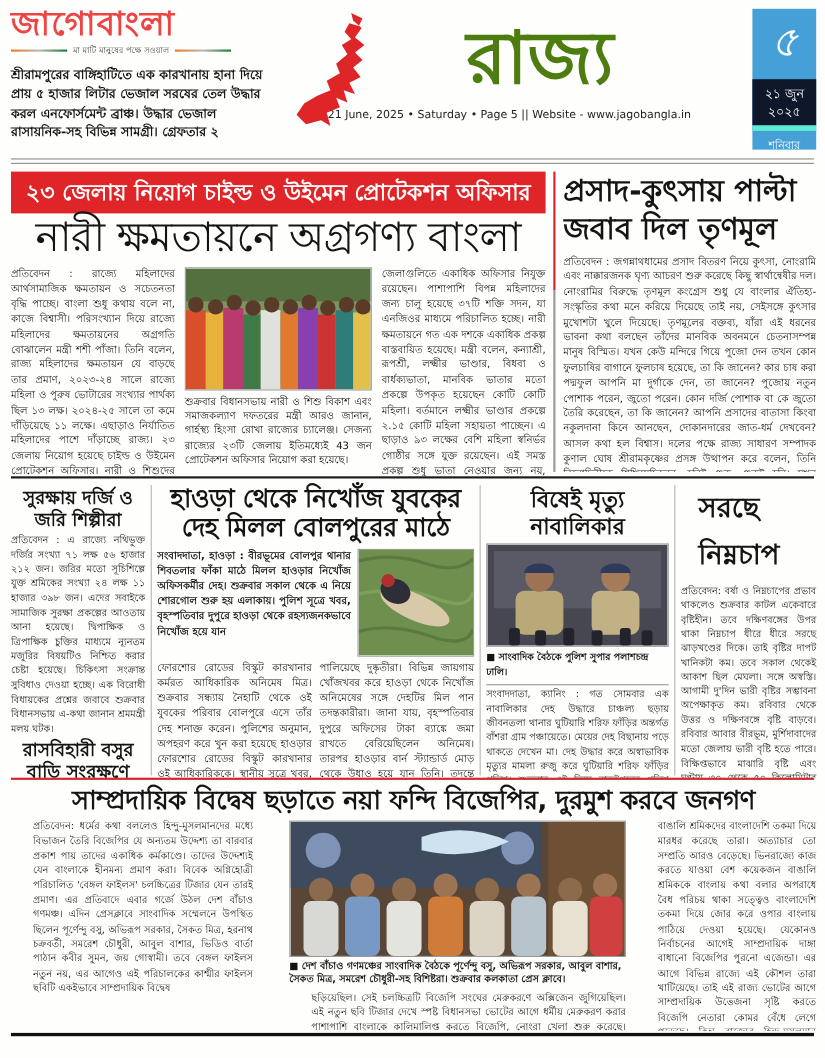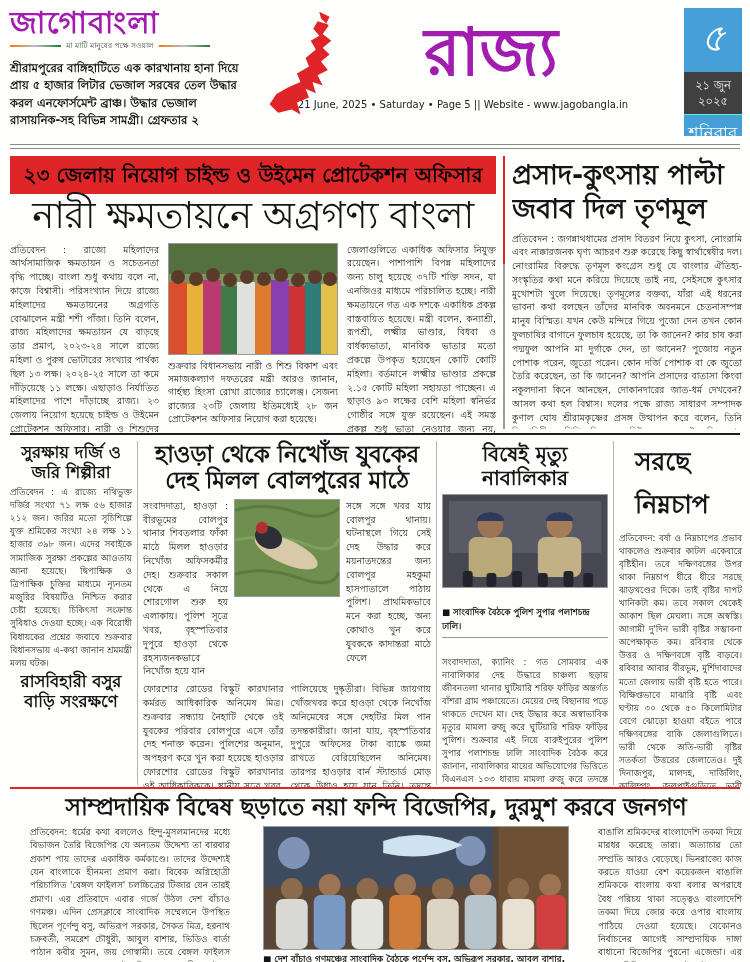--- a/index.html
+++ b/index.html
@@ -1,68 +1,68 @@
 <!DOCTYPE html>
 <html lang="bn"><head>
 <meta charset="utf-8">
 <style>
   html,body{margin:0;padding:0;}
   body{font-family:"DejaVu Sans","Liberation Sans",sans-serif;background:#e8e8e4;}
   .page{width:750px;height:962px;background:#fefefc;margin:0 auto;position:relative;overflow:hidden;color:#141414;}
   
   .hdr{display:flex;padding:8px 8px 0 10px;height:140px;box-sizing:border-box;}
   .h-left{width:238px;}
-  .logo{color:#a21caf;font-size:30px;font-weight:800;letter-spacing:1px;line-height:1;}
+  .logo{color:#ef4444;font-size:30px;font-weight:800;letter-spacing:1px;line-height:1;}
   .tagline{display:flex;align-items:center;gap:5px;font-size:7.5px;color:#444;margin:2px 0 8px;width:200px;}
   .tagline::before,.tagline::after{content:"";flex:1;height:2px;background:linear-gradient(90deg,#f07c22,#bbb,#1d7a34);}
   .brief{font-size:11.5px;font-weight:700;line-height:1.5;text-align:left;}
   .h-center{flex:1;position:relative;text-align:center;}
   .wb-map{position:absolute;left:18px;top:2px;width:86px;height:108px;}
-  .section-title{font-size:66px;font-weight:800;color:#a21caf;line-height:1.35;margin-left:56px;font-family:"DejaVu Serif","Liberation Serif",serif;}
+  .section-title{font-size:66px;font-weight:800;color:#4d7c0f;line-height:1.35;margin-left:56px;font-family:"DejaVu Serif","Liberation Serif",serif;}
   .dateline{font-size:10px;color:#222;margin-top:2px;white-space:nowrap;}
   .h-right{width:58px;margin-left:6px;}
   .datebox{background:#45a0d8;height:128px;display:flex;flex-direction:column;color:#fff;text-align:center;}
   .pgnum{flex:1;display:flex;align-items:center;justify-content:center;font-size:38px;font-family:"DejaVu Serif","Liberation Serif",serif;font-style:italic;}
-  .dbn{background:#404040;font-size:11.5px;padding:5px 2px;line-height:1.4;}
-  .wday{font-size:17px;padding:5px 0 6px;border-top:1px solid #5eead4;}
+  .dbn{background:#0f172a;font-size:11.5px;padding:5px 2px;line-height:1.4;}
+  .wday{font-size:10px;padding:5px 0 6px;border-top:5px solid #5eead4;}
   .hrule-double{height:3px;border-top:1px solid #8a8a8a;border-bottom:1px solid #8a8a8a;margin:4px 10px 0;}
   
   .top{display:flex;padding:7px 8px 4px 10px;height:284px;box-sizing:border-box;overflow:hidden;}
   .lead{width:486px;}
-  .kicker{background:#e02529;color:#000000;font-size:20px;font-weight:800;text-align:center;padding:7px 4px;line-height:1.2;}
+  .kicker{background:#e02529;color:#ffffff;font-size:20px;font-weight:800;text-align:center;padding:7px 4px;line-height:1.2;}
   .lead-hl{font-size:37px;font-weight:400;text-align:center;line-height:1.1;margin:2px 0 6px;letter-spacing:-.5px;}
   .lead-cols{display:flex;gap:9px;}
   .bodytxt{font-size:9.2px;line-height:1.5;text-align:justify;color:#1b1b1b;}
   .lc1{flex:1;}
   .lcm{width:170px;flex:none;}
   .photo{border:1px solid #999;overflow:hidden;}
   .lead-photo{height:110px;}
   .photo-note{font-size:9.2px;line-height:1.45;text-align:justify;margin-top:4px;}
   .lc2{flex:1;}
   .vdiv{width:2px;background:linear-gradient(#e02529 0 108px,#9a9a9a 108px);margin:0 7px;}
   .tmc{flex:1;overflow:hidden;}
   .tmc-hl{font-size:27px;font-weight:700;line-height:1.25;margin:2px 0 6px;}
   .hrule-black{height:2px;background:#1c1c1c;margin:0 10px;}
   
-  .mid{display:flex;padding:6px 8px 2px 10px;height:352px;box-sizing:border-box;overflow:hidden;}
+  .mid{display:flex;padding:6px 8px 2px 10px;height:272px;box-sizing:border-box;overflow:hidden;}
   .vline{width:1px;background:#b5b5b5;margin:0 5px;}
   .m1{width:122px;}
   .sm-hl{font-size:16.5px;font-weight:700;text-align:center;line-height:1.2;margin:2px 0 3px;}
   .m1 .bodytxt{font-size:8.8px;}
   .m2{width:288px;}
   .how-hl{font-size:23px;font-weight:800;text-align:center;line-height:1.15;margin-bottom:5px;letter-spacing:-.3px;}
-  .how-top{display:flex;gap:6px;}
+  .how-top{display:flex;gap:6px;font-weight:bold;}
   .how-top .bodytxt{flex:1;}
   .how-photo{width:104px;height:96px;flex:none;}
   .how-bot{display:flex;gap:7px;margin-top:4px;}
   .how-bot .bodytxt{flex:1;}
   .m3{width:166px;}
   .can-hl{font-size:20px;font-weight:700;text-align:center;line-height:1.2;margin:1px 0 4px;}
   .can-photo{height:92px;}
-  .can-cap{font-size:8.6px;font-weight:700;margin:18px 0;border-bottom:1px solid #999;padding-bottom:3px;}
+  .can-cap{font-size:8.6px;font-weight:700;margin:3px 0;border-bottom:1px solid #999;padding-bottom:3px;}
   .m3 .bodytxt,.m4 .bodytxt{font-size:8.7px;}
   .m4{flex:1;}
   .wx-hl{font-size:25px;font-weight:800;margin:1px 16px 4px;}
   .hrule-red{height:2px;background:#d8262c;margin:0 10px;}
   
   .bot{padding:4px 8px 0 10px;height:228px;box-sizing:border-box;overflow:hidden;}
   .bot-hl{font-size:23.5px;font-weight:800;text-align:center;line-height:1.15;margin:1px 0 5px;letter-spacing:-.3px;}
   .bot-cols{display:flex;gap:9px;}
   .b1{width:200px;}
   .b2{width:306px;flex:none;padding-left:24px;}
@@ -132,21 +132,21 @@
                 <circle cx="61" cy="36" r="7"></circle>
                   <circle cx="78" cy="33" r="7"></circle>
                   <circle cx="95" cy="35" r="7"></circle>
                 <circle cx="112" cy="31" r="7"></circle>
                   <circle cx="129" cy="36" r="7"></circle>
                   <circle cx="146" cy="33" r="7"></circle>
                   <circle cx="161" cy="35" r="7"></circle>
               </g>
             </svg>
           </div>
-          <div class="photo-note">শুক্রবার বিধানসভায় নারী ও শিশু বিকাশ এবং সমাজকল্যাণ দফতরের মন্ত্রী আরও জানান, গার্হস্থ্য হিংসা রোখা রাজ্যের চ্যালেঞ্জ। সেজন্য রাজ্যের ২৩টি জেলায় ইতিমধ্যেই ২৮ জন প্রোটেকশন অফিসার নিয়োগ করা হয়েছে।</div>
+          <div class="photo-note">শুক্রবার বিধানসভায় নারী ও শিশু বিকাশ এবং সমাজকল্যাণ দফতরের মন্ত্রী আরও জানান, গার্হস্থ্য হিংসা রোখা রাজ্যের চ্যালেঞ্জ। সেজন্য রাজ্যের ২৩টি জেলায় ইতিমধ্যেই 43 জন প্রোটেকশন অফিসার নিয়োগ করা হয়েছে।</div>
         </div>
         <div class="lc2 bodytxt">জেলাগুলিতে একাধিক অফিসার নিযুক্ত রয়েছেন। পাশাপাশি বিপন্ন মহিলাদের জন্য চালু হয়েছে ৩৭টি শক্তি সদন, যা এনজিওর মাধ্যমে পরিচালিত হচ্ছে। নারী ক্ষমতায়নে গত এক দশকে একাধিক প্রকল্প বাস্তবায়িত হয়েছে। মন্ত্রী বলেন, কন্যাশ্রী, রূপশ্রী, লক্ষ্মীর ভাণ্ডার, বিধবা ও বার্ধক্যভাতা, মানবিক ভাতার মতো প্রকল্পে উপকৃত হয়েছেন কোটি কোটি মহিলা। বর্তমানে লক্ষ্মীর ভাণ্ডার প্রকল্পে ২.১৫ কোটি মহিলা সহায়তা পাচ্ছেন। এ ছাড়াও ৯৩ লক্ষের বেশি মহিলা স্বনির্ভর গোষ্ঠীর সঙ্গে যুক্ত রয়েছেন। এই সমস্ত প্রকল্প শুধু ভাতা নেওয়ার জন্য নয়, নারীর সামাজিক মর্যাদা ও নিরাপত্তা নিশ্চিত করছে।</div>
       </div>
     </div>
     <div class="vdiv"></div>
     <div class="tmc">
       <div class="tmc-hl">প্রসাদ-কুৎসায় পাল্টা জবাব দিল তৃণমূল</div>
       <div class="bodytxt">প্রতিবেদন : জগন্নাথধামের প্রসাদ বিতরণ নিয়ে কুৎসা, নোংরামি এবং নাক্কারজনক ঘৃণ্য আচরণ শুরু করেছে কিছু স্বার্থান্বেষীর দল। নোংরামির বিরুদ্ধে তৃণমূল কংগ্রেস শুধু যে বাংলার ঐতিহ্য-সংস্কৃতির কথা মনে করিয়ে দিয়েছে তাই নয়, সেইসঙ্গে কুৎসার মুখোশটা খুলে দিয়েছে। তৃণমূলের বক্তব্য, যাঁরা এই ধরনের ভাবনা কথা বলছেন তাঁদের মানবিক অবনমনে চেতনাসম্পন্ন মানুষ বিস্মিত। যখন কেউ মন্দিরে গিয়ে পুজো দেন তখন কোন ফুলচাষির বাগানে ফুলচাষ হয়েছে, তা কি জানেন? কার চাষ করা পদ্মফুল আপনি মা দুর্গাকে দেন, তা জানেন? পুজোয় নতুন পোশাক পরেন, জুতো পরেন। কোন দর্জি পোশাক বা কে জুতো তৈরি করেছেন, তা কি জানেন? আপনি প্রসাদের বাতাসা কিংবা নকুলদানা কিনে আনছেন, দোকানদারের জাত-ধর্ম দেখবেন? আসল কথা হল বিশ্বাস। দলের পক্ষে রাজ্য সাধারণ সম্পাদক কুণাল ঘোষ শ্রীরামকৃষ্ণের প্রসঙ্গ উত্থাপন করে বলেন, তিনি বিনোদিনীকে শিখিয়েছিলেন, হরিই গুরু, গুরুই হরি। যখন আপনি গুরুকে সমর্পণ করছেন তখন তা আশীর্বাদের প্রসাদ হয়ে ফিরে আসছে। বিজেপির উচিত, শ্রীরামকৃষ্ণের এই বাণী সকলে উঠে অভ্যাস করা। রবীন্দ্রনাথ-নজরুল-বিবেকানন্দ-বিদ্যাসাগরের বাংলায় এই ধরনের ধর্মীয় কুচক্র মানুষ মেনে নেবেন না। ব্যালটেই জবাব দেবেন।</div>
     </div>
   </div>
@@ -176,21 +176,20 @@
             <path d="M0,10 Q30,2 60,12 T104,8" stroke="#5c7a40" stroke-width="3" fill="none"></path>
             <path d="M0,40 Q40,32 70,44 T104,38" stroke="#7da05c" stroke-width="3" fill="none"></path>
             <path d="M0,74 Q30,66 64,78 T104,72" stroke="#5c7a40" stroke-width="3" fill="none"></path>
             <g transform="rotate(24 52 50)">
               <ellipse cx="52" cy="52" rx="34" ry="12" fill="#d8c9a8"></ellipse>
               <ellipse cx="30" cy="46" rx="14" ry="11" fill="#2e2e38"></ellipse>
               <circle cx="20" cy="40" r="6" fill="#b03030"></circle>
             </g>
           </svg>
         </div>
-        <div class="bodytxt">সঙ্গে সঙ্গে খবর যায় বোলপুর থানায়। ঘটনাস্থলে গিয়ে সেই দেহ উদ্ধার করে ময়নাতদন্তের জন্য বোলপুর মহকুমা হাসপাতালে পাঠায় পুলিশ। প্রাথমিকভাবে মনে করা হচ্ছে, অন্য কোথাও খুন করে যুবককে কাদান্তরা মাঠে ফেলে</div>
       </div>
       <div class="how-bot">
         <div class="bodytxt">ফোরশোর রোডের বিস্কুট কারখানার কর্মরত আধিকারিক অনিমেষ মিত্র। শুক্রবার সন্ধ্যায় নৈহাটি থেকে ওই যুবকের পরিবার বোলপুরে এসে তাঁর দেহ শনাক্ত করেন। পুলিশের অনুমান, অপহরণ করে খুন করা হয়েছে হাওড়ার ফোরশোর রোডের বিস্কুট কারখানার ওই আধিকারিককে। স্থানীয় সূত্রে খবর, এদিন সকালে শিবতলা সংলগ্ন একটি ফাঁকা মাঠে ওই যুবককে পড়ে থাকতে দেখেন পথচারীরা। পরনে ছিল কালো টি-শার্ট এবং ঘিয়ে রঙের ট্রাউজার্স। গলায় গামছার ফাঁস এবং মুখ ঢাকা কাপড়ে।</div>
         <div class="bodytxt">পালিয়েছে দুষ্কৃতীরা। বিভিন্ন জায়গায় খোঁজখবর করে হাওড়া থেকে নিখোঁজ অনিমেষের সঙ্গে দেহটির মিল পান তদন্তকারীরা। জানা যায়, বৃহস্পতিবার দুপুরে অফিসের টাকা ব্যাঙ্কে জমা রাখতে বেরিয়েছিলেন অনিমেষ। তারপর হাওড়ার বার্ন স্ট্যান্ডার্ড মোড় থেকে উধাও হয়ে যান তিনি। তদন্তে নেমে পুলিশ জানতে পারে, দুই যুবকের সঙ্গে একটি বাইকে ওঠেন অনিমেষ। কিন্তু ওই দু'জন তাঁর পরিচিত নাকি অনিমেষকে তাঁরা ভয় দেখিয়ে বাইকে তোলে, তা খতিয়ে দেখা হচ্ছে।</div>
       </div>
     </div>
     <div class="vline"></div>
 
     <div class="m3">
       <div class="can-hl">বিষেই মৃত্যু নাবালিকার</div>

